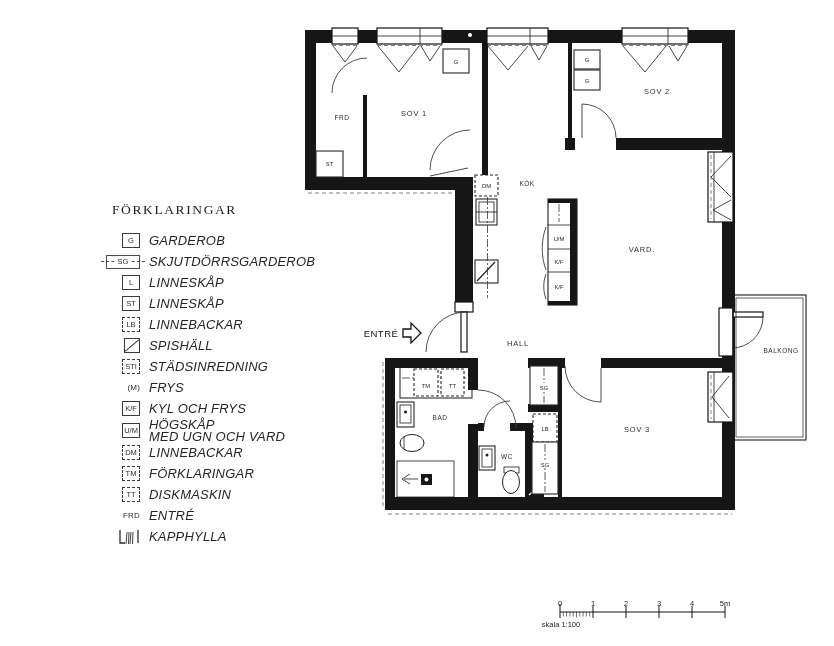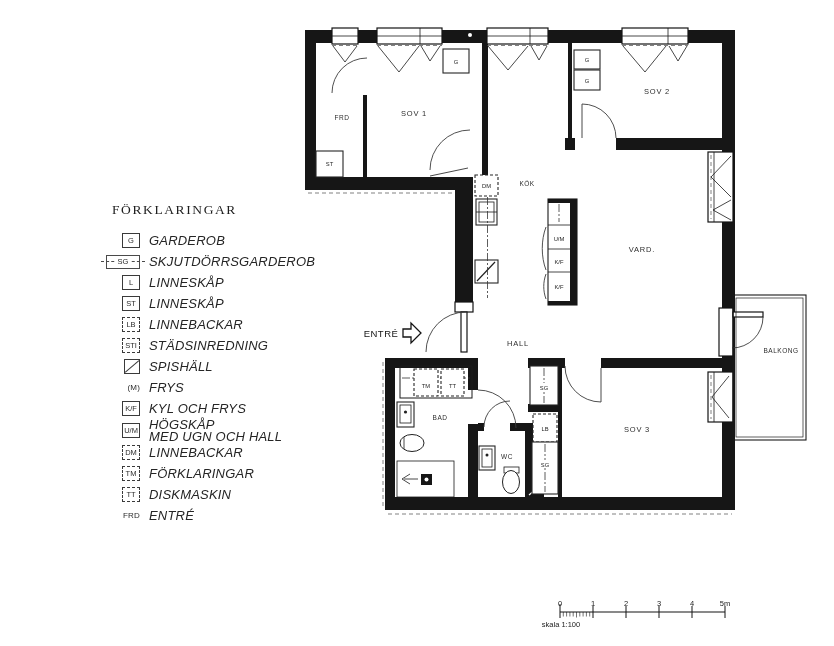--- a/index.html
+++ b/index.html
@@ -82,47 +82,47 @@
       <span class="legend-label">LINNESKÅP</span>
     </div>
     <div class="legend-row">
       <span class="sym-cell">
           <span class="sym-box dashed">LB</span>
         </span>
       <span class="legend-label">LINNEBACKAR</span>
     </div>
     <div class="legend-row">
       <span class="sym-cell">
+          <span class="sym-slash"></span>
+        </span>
+      <span class="legend-label">SPISHÄLL</span>
+    </div>
+    <div class="legend-row">
+      <span class="sym-cell">
           <span class="sym-box dashed">STI</span>
         </span>
       <span class="legend-label">STÄDSINREDNING</span>
     </div>
     <div class="legend-row">
       <span class="sym-cell">
-          <span class="sym-slash"></span>
-        </span>
-      <span class="legend-label">SPISHÄLL</span>
-    </div>
-    <div class="legend-row">
-      <span class="sym-cell">
           <span class="sym-text">(M)</span>
         </span>
       <span class="legend-label">FRYS</span>
     </div>
     <div class="legend-row">
       <span class="sym-cell">
           <span class="sym-box">K/F</span>
         </span>
       <span class="legend-label">KYL OCH FRYS</span>
     </div>
     <div class="legend-row">
       <span class="sym-cell">
           <span class="sym-box">U/M</span>
         </span>
-      <span class="legend-label"><span>HÖGSKÅP</span><span class="l2">MED UGN OCH HALL</span></span>
+      <span class="legend-label"><span>HÖGSKÅP</span><span class="l2">MED UGN OCH VARD</span></span>
     </div>
     <div class="legend-row">
       <span class="sym-cell">
           <span class="sym-box dashed">DM</span>
         </span>
       <span class="legend-label">LINNEBACKAR</span>
     </div>
     <div class="legend-row">
       <span class="sym-cell">
           <span class="sym-box dashed">TM</span>
@@ -133,20 +133,30 @@
       <span class="sym-cell">
           <span class="sym-box dashed">TT</span>
         </span>
       <span class="legend-label">DISKMASKIN</span>
     </div>
     <div class="legend-row">
       <span class="sym-cell">
           <span class="sym-text">FRD</span>
         </span>
       <span class="legend-label">ENTRÉ</span>
+    </div>
+    <div class="legend-row">
+      <span class="sym-cell">
+        <svg width="22" height="17" viewBox="0 0 22 17">
+          <path d="M2,2 V15 H7" fill="none" stroke="#2b2b2b" stroke-width="1.3"></path>
+          <path d="M20,2 V15" fill="none" stroke="#2b2b2b" stroke-width="1.3"></path>
+          <path d="M9,4 L8,16 M11,4 L10.5,16 M13,4 L12,16 M15,4 L14.5,16" fill="none" stroke="#2b2b2b" stroke-width=".9"></path>
+        </svg>
+      </span>
+      <span class="legend-label">KAPPHYLLA</span>
     </div>
   </div>
 
   <svg id="plan-svg" width="834" height="646" viewBox="0 0 834 646">
 
     <g>
       <line class="hd" x1="308" y1="193" x2="452" y2="193"></line>
       <line class="hd" x1="383" y1="362" x2="383" y2="506"></line>
       <line class="hd" x1="388" y1="514" x2="732" y2="514"></line>
     </g>

